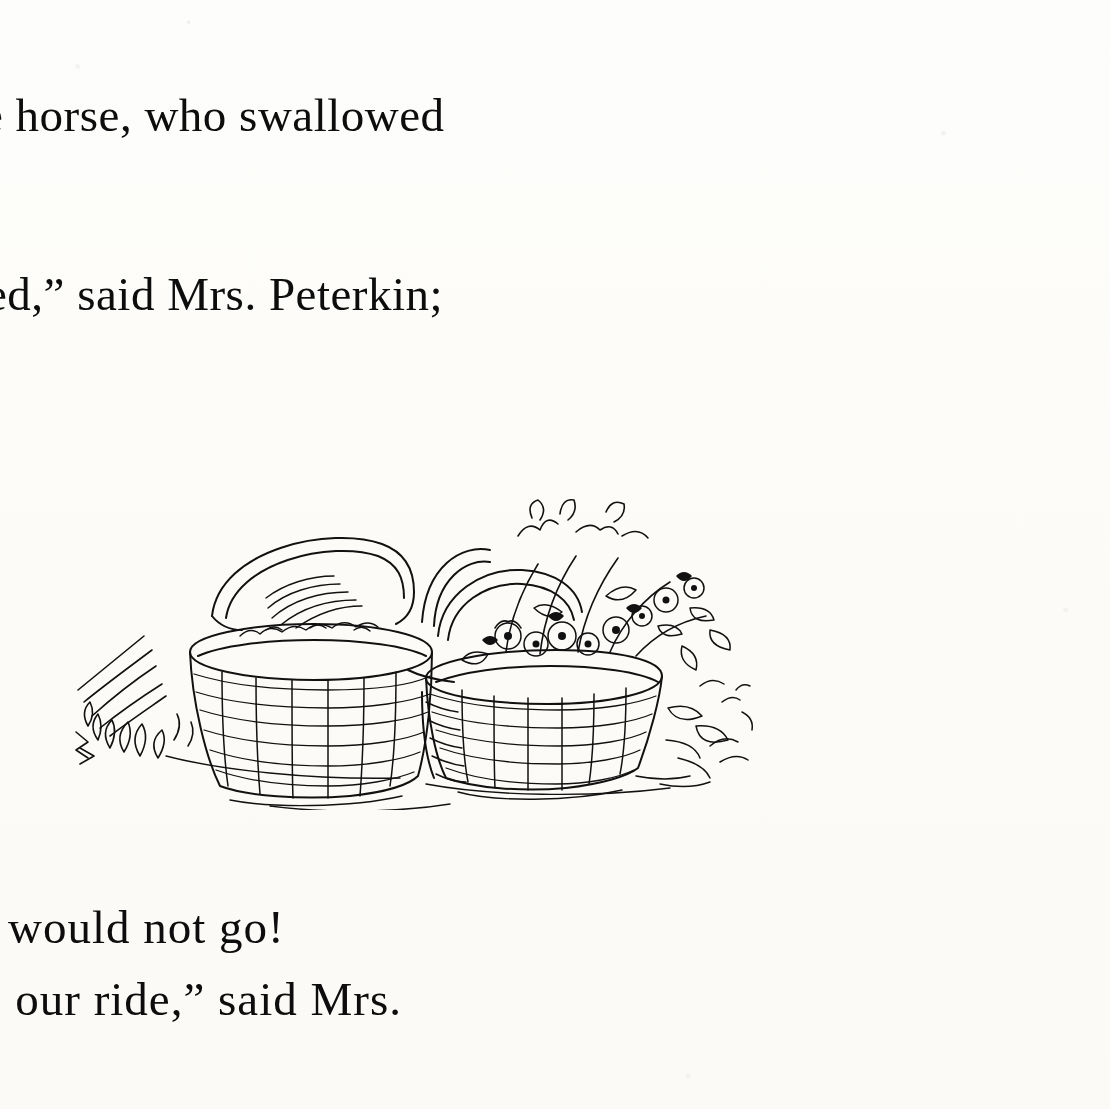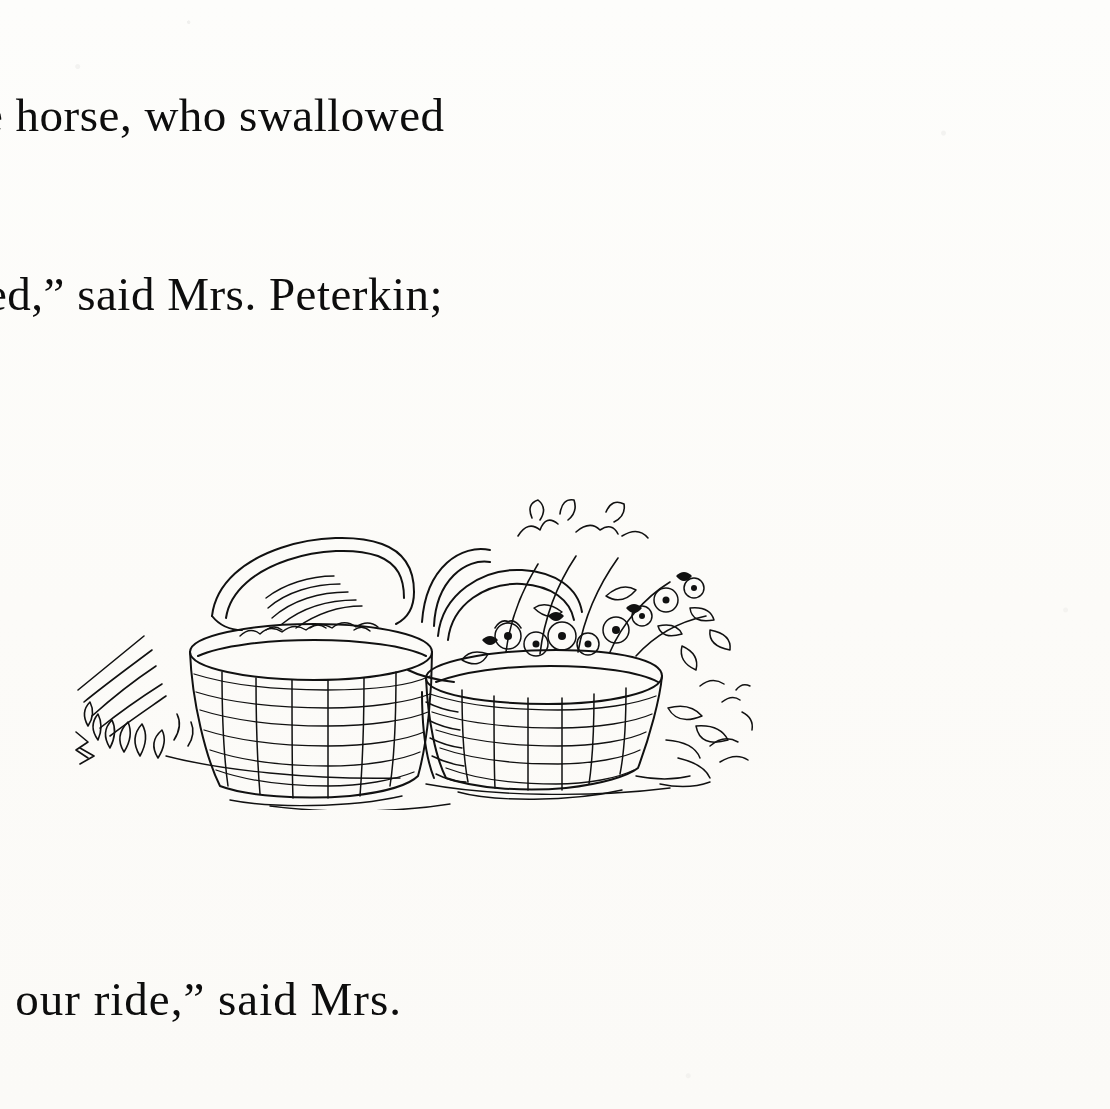--- a/index.html
+++ b/index.html
@@ -245,15 +245,16 @@
       </g>
 
       <g stroke-width="1.4">
         <path d="M96 316 C150 330 240 340 330 338"></path>
         <path d="M356 344 C420 356 520 358 600 348"></path>
         <path d="M200 366 C260 374 330 372 380 364"></path>
       </g>
     </svg>
   </div>
 
+  <div class="text-line wide" id="line-3">would  not  go!</div>
   <div class="text-line wide" id="line-4">p  our   ride,”  said  Mrs.</div>
 
 </div>
 
 </body></html>

